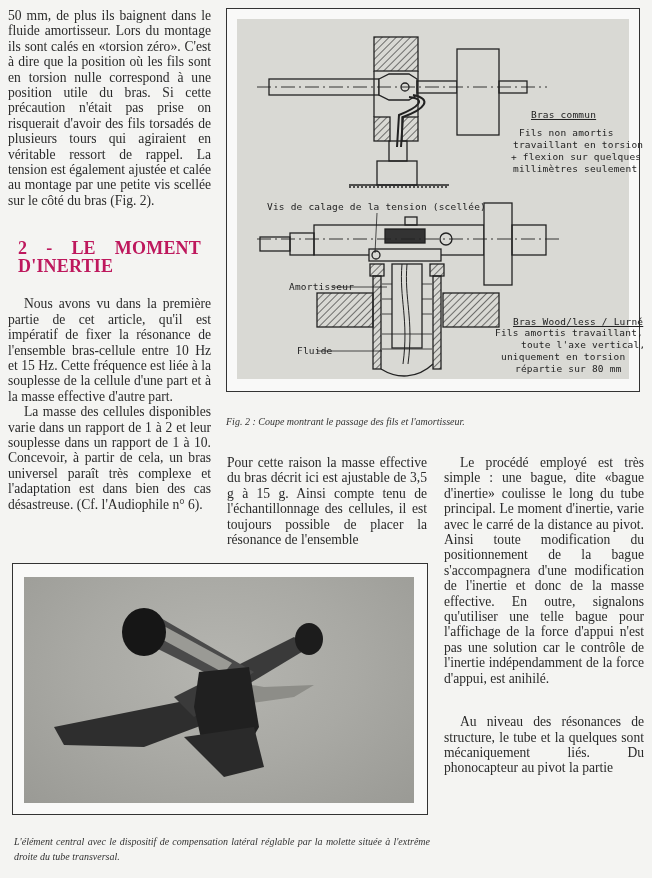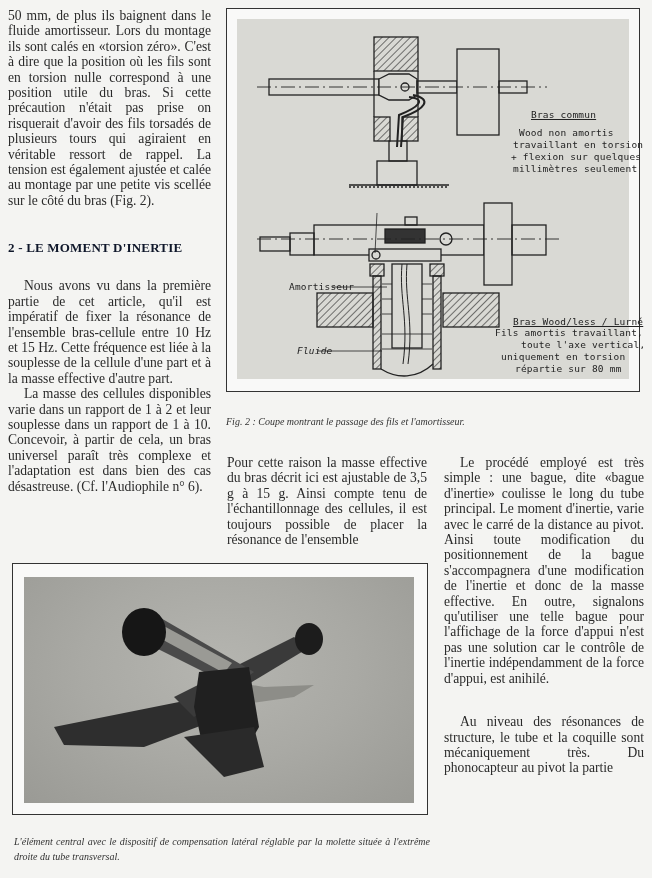--- a/index.html
+++ b/index.html
@@ -4,21 +4,21 @@
 <style>
   html, body { margin:0; padding:0; }
   body {
     width:652px; height:878px; position:relative; overflow:hidden;
     background:#f4f4f2; color:#2a2a2a;
     font-family:"Liberation Serif","DejaVu Serif",serif;
   }
   .col { position:absolute; font-size:13.6px; line-height:15.4px; text-align:justify; }
   .col p { margin:0; }
   .indent { text-indent:16px; }
-  h2 { margin:0; font-size:13px; line-height:18px; font-weight:bold; letter-spacing:0.2px; color:#0f172a; }
+  h2 { margin:10px; font-size:18px; line-height:18px; font-weight:bold; letter-spacing:0.2px; color:#be185d; }
   .caption { position:absolute; font-style:italic; font-size:10px; line-height:15px; color:#333; }
   .figframe { position:absolute; border:1.5px solid #333; background:#f9f9f8; }
   .figinner { position:absolute; background:#d9d9d4; }
   .photo {
     position:absolute;
     background: radial-gradient(ellipse at 50% 40%, #b5b5b0 0%, #a9a9a4 50%, #9a9a95 100%);
   }
   .dlabel { position:absolute; font-family:"DejaVu Sans Mono",monospace; font-size:9.5px; color:#222; white-space:nowrap; letter-spacing:0.2px;padding-left:8px; }
   .dlabel.u { text-decoration:underline; }
 </style>
@@ -91,42 +91,43 @@
             <line x1="185" y1="295" x2="195" y2="295"></line>
           <line x1="145" y1="315" x2="195" y2="315"></line>
             <line x1="145" y1="330" x2="195" y2="330"></line>
         </g>
         <line x1="95" y1="268" x2="150" y2="268" stroke-width="0.8"></line>
         <line x1="80" y1="332" x2="145" y2="332" stroke-width="0.8"></line>
         <line x1="140" y1="194" x2="138" y2="234" stroke-width="0.8"></line>
       </g>
     </svg>
     <div class="dlabel u" style="left:286px; top:90px;">Bras commun</div>
-    <div class="dlabel" style="left:274px; top:108px;">Wood non amortis</div>
+    <div class="dlabel" style="left:274px; top:108px;">Fils non amortis</div>
     <div class="dlabel" style="left:268px; top:120px;">travaillant en torsion</div>
     <div class="dlabel" style="left:266px; top:132px;">+ flexion sur quelques</div>
     <div class="dlabel" style="left:268px; top:144px;">millimètres seulement</div>
+    <div class="dlabel" style="left:22px; top:182px;">Vis de calage de la tension (scellée)</div>
     <div class="dlabel" style="left:44px; top:262px;">Amortisseur</div>
-    <div class="dlabel" style="left:52px; top:326px;font-style:italic;">Fluide</div>
+    <div class="dlabel" style="left:52px; top:326px;">Fluide</div>
     <div class="dlabel u" style="left:268px; top:290px;margin-top:7px;">Bras Wood/less / Lurné</div>
     <div class="dlabel" style="left:250px; top:308px;">Fils amortis travaillant,</div>
     <div class="dlabel" style="left:276px; top:320px;">toute l'axe vertical,</div>
     <div class="dlabel" style="left:256px; top:332px;">uniquement en torsion</div>
     <div class="dlabel" style="left:270px; top:344px;">répartie sur 80 mm</div>
   </div>
 </div>
 <div class="caption" style="left:226px; top:414px; width:420px;">Fig. 2 : Coupe montrant le passage des fils et l'amortisseur.</div>
 
 <div class="col" style="left:227px; top:455px; width:200px;">
   <p>Pour cette raison la masse effective du bras décrit ici est ajustable de 3,5 g à 15 g. Ainsi compte tenu de l'échantillonnage des cellules, il est toujours possible de placer la résonance de l'ensemble</p>
 </div>
 
 <div class="col" style="left:444px; top:455px; width:200px;">
   <p class="indent">Le procédé employé est très simple : une bague, dite «bague d'inertie» coulisse le long du tube principal. Le moment d'inertie, varie avec le carré de la distance au pivot. Ainsi toute modification du positionnement de la bague s'accompagnera d'une modification de l'inertie et donc de la masse effective. En outre, signalons qu'utiliser une telle bague pour l'affichage de la force d'appui n'est pas une solution car le contrôle de l'inertie indépendamment de la force d'appui, est anihilé.</p>
-  <p class="indent" style="margin-top:28px;">Au niveau des résonances de structure, le tube et la coquille sont mécaniquement très. Du phonocapteur au pivot la partie</p>
+  <p class="indent" style="margin-top:28px;">Au niveau des résonances de structure, le tube et la quelques sont mécaniquement liés. Du phonocapteur au pivot la partie</p>
 </div>
 
 <div class="figframe" style="left:12px; top:563px; width:414px; height:250px;">
   <div class="photo" style="left:11px; top:13px; width:390px; height:226px;">
     <svg width="390" height="226" viewBox="0 0 390 226" style="position:absolute;left:0;top:0;">
       <path d="M30 150 L160 124 L200 140 L120 170 L40 168 Z" fill="#2e2e2e"></path>
       <path d="M150 120 L270 60 L286 70 L170 140 Z" fill="#3a3a3a"></path>
       <ellipse cx="285" cy="62" rx="14" ry="16" fill="#1c1c1c"></ellipse>
       <path d="M110 60 L210 110 L230 95 L135 40 Z" fill="#4a4a4a"></path>
       <path d="M130 58 L200 96 L208 86 L138 48 Z" fill="#9a9a95"></path>

